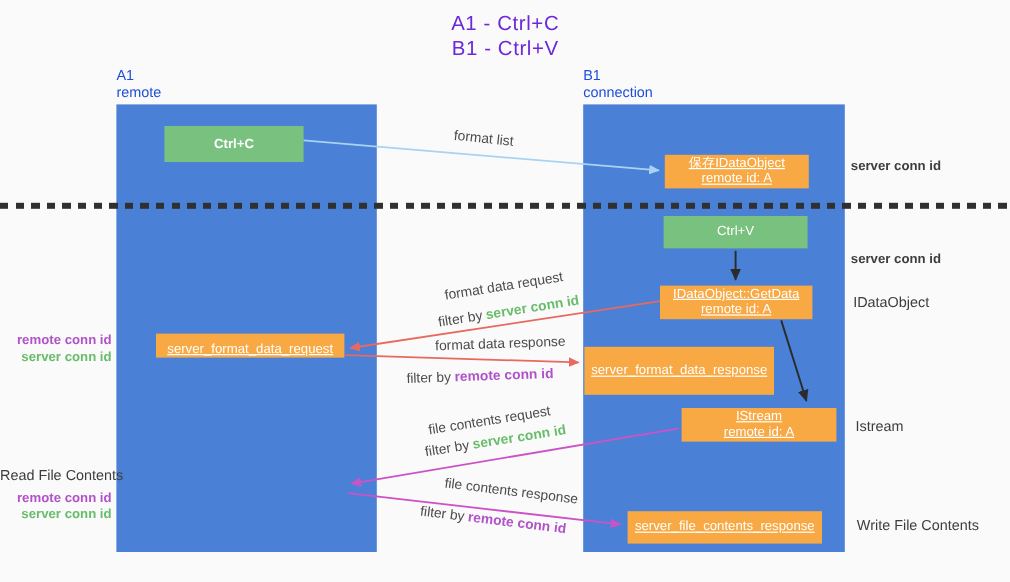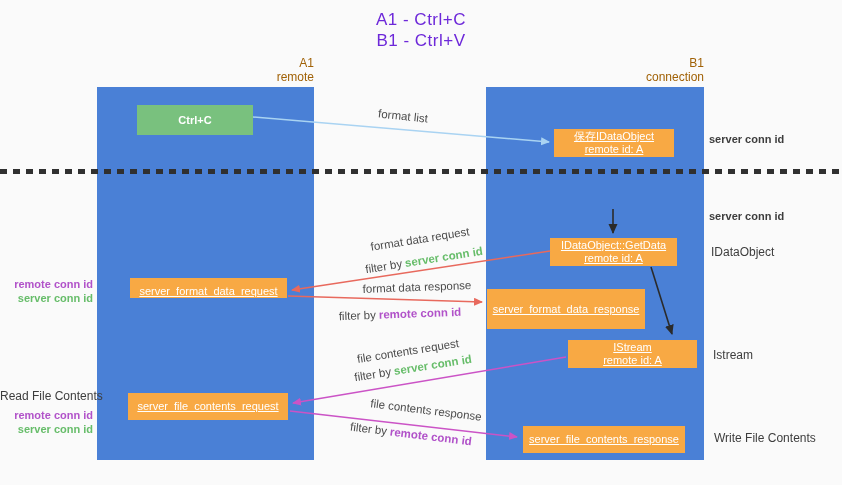--- a/index.html
+++ b/index.html
@@ -21,23 +21,23 @@
     color:#6d28d9;
     z-index:2;
   }
   .lane{
     position:absolute;
     background:var(--lane-blue,#4a80d6);
     z-index:1;
   }
   .lane-header{
     position:absolute;
-    text-align:right;
+    text-align:left;
     font-size:12px;line-height:14px;
-    color:#a16207;
+    color:#1d4ed8;
     z-index:2;
   }
   .divider{
     position:absolute;left:0;top:169px;width:842px;height:5px;
     background:repeating-linear-gradient(90deg,#303030 0 7px,transparent 7px 13px);
     z-index:4;
   }
   .node{
     position:absolute;
     display:flex;align-items:center;justify-content:center;
@@ -107,36 +107,36 @@
 
   <div class="divider"></div>
 
   <div class="node green" style="left:137px;top:105px;width:116px;height:30px;font-weight:bold;">
     <span>Ctrl+C</span>
   </div>
   <div class="node orange two-line" style="left:554px;top:129px;width:120px;height:28px;">
     <span>保存IDataObject</span>
     <span>remote id: A</span>
   </div>
+  <div class="node green" style="left:553px;top:180px;width:120px;height:27px;">
+    <span>Ctrl+V</span>
+  </div>
   <div class="node orange two-line" style="left:550px;top:238px;width:127px;height:28px;">
     <span>IDataObject::GetData</span>
     <span>remote id: A</span>
   </div>
   <div class="node orange" style="left:130px;top:278px;width:157px;height:20px;align-items:flex-end;">
     <span>server_format_data_request</span>
   </div>
   <div class="node orange" style="left:487px;top:289px;width:158px;height:40px;">
     <span>server_format_data_response</span>
   </div>
   <div class="node orange two-line" style="left:568px;top:340px;width:129px;height:28px;">
     <span>IStream</span>
     <span>remote id: A</span>
-  </div>
-  <div class="node orange" style="left:128px;top:393px;width:160px;height:27px;">
-    <span>server_file_contents_request</span>
   </div>
   <div class="node orange" style="left:523px;top:426px;width:162px;height:27px;">
     <span>server_file_contents_response</span>
   </div>
 
   <svg class="arrows" viewBox="0 0 842 485" xmlns="http://www.w3.org/2000/svg">
     <defs>
       <marker id="ah-blue" markerUnits="userSpaceOnUse" markerWidth="10" markerHeight="10" refX="8" refY="4" orient="auto">
         <path d="M0,0 L9,4 L0,8 Z" class="mk-blue"></path>
       </marker>

